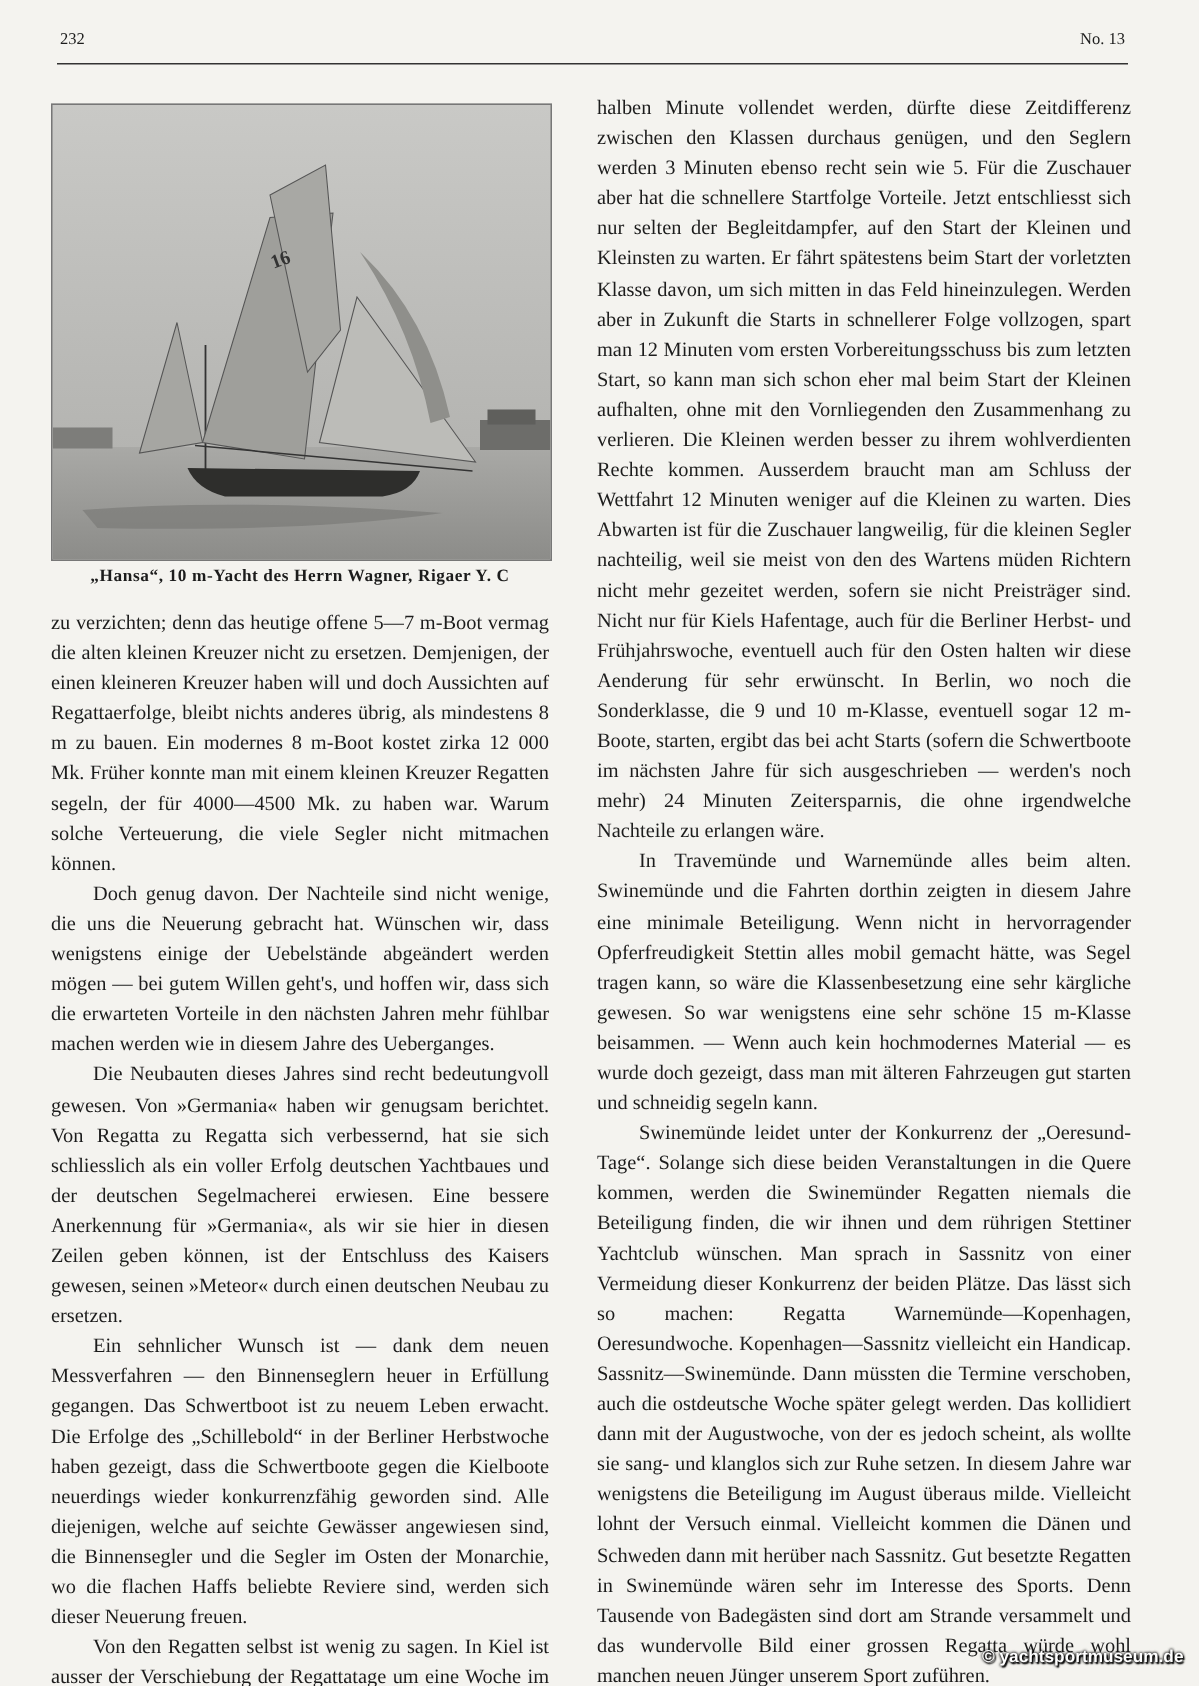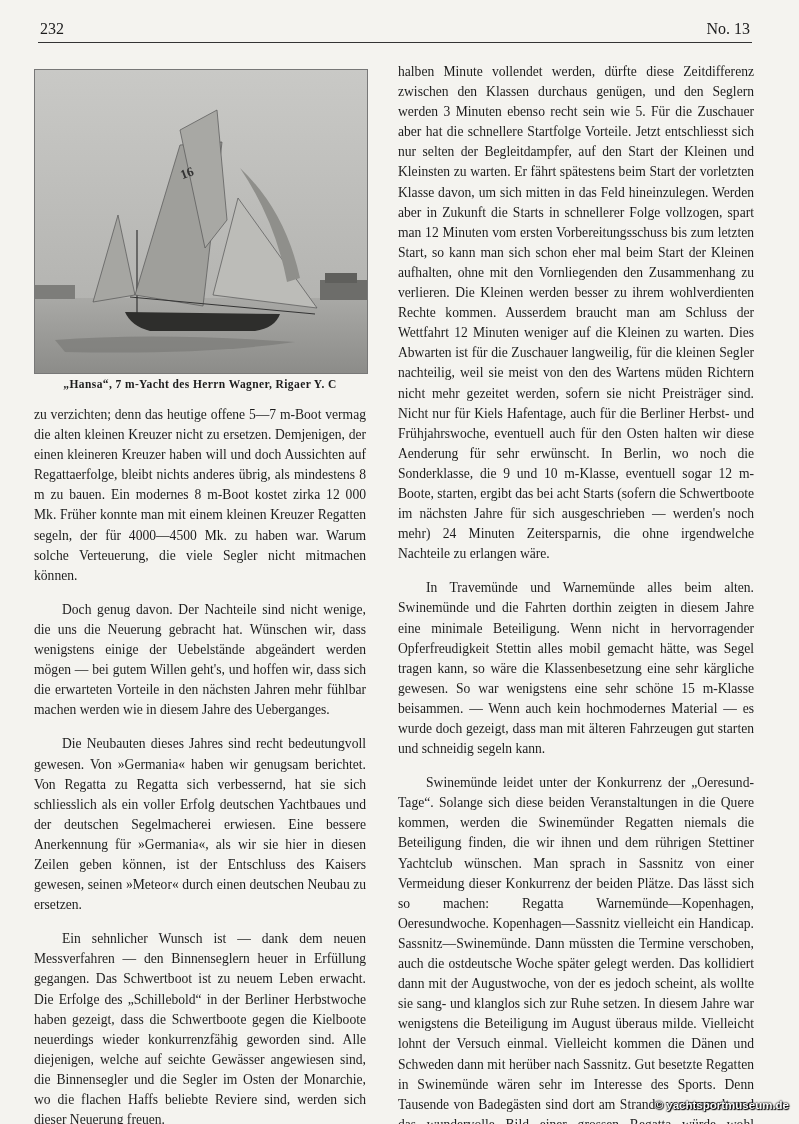--- a/index.html
+++ b/index.html
@@ -5,38 +5,38 @@
   html, body { margin:0; padding:0; }
   body {
     width:799px; height:1124px; overflow:hidden;
     background:#f4f3ef;
     font-family:"Liberation Serif", "DejaVu Serif", serif;
     color:#1c1c1c;
     position:relative;
   }
   .header {
     position:absolute; left:40px; top:18px; width:710px; height:24px;
-    font-family:"Liberation Serif", serif; font-size:16px;
+    font-family:"Liberation Serif", serif; font-size:11px;
   }
   .header .pg { position:absolute; left:0; top:2px; }
   .header .ttl { position:absolute; left:0; right:0; top:2px; text-align:center; letter-spacing:0.5px; }
   .header .no { position:absolute; right:0; top:2px; }
   .rule { position:absolute; left:38px; top:42px; width:714px; height:1px; background:#333; }
   .photo {
     position:absolute; left:34px; top:69px; width:332px; height:303px;
     background:#b9b9b6; overflow:hidden; border:1px solid #777;
   }
   .photo svg { display:block; }
   .caption {
     position:absolute; left:34px; top:378px; width:332px; text-align:center;
     font-size:11.5px; font-weight:bold; letter-spacing:0.4px;
   }
   .col { position:absolute; font-size:13.6px; line-height:20.1px; text-align:justify; }
   .col p { margin:0; }
-  .col p.ind { text-indent:28px;margin-top:14px; }
+  .col p.ind { text-indent:28px; }
   .left-col { left:34px; top:405px; width:332px; }
   .right-col { left:398px; top:62px; width:356px; }
   .watermark {
     position:absolute; right:10px; top:1099px;
     font-family:Liberation Sans, sans-serif; font-size:11.5px; font-weight:bold;
     color:#fff; text-shadow:0 0 2px #000,0 0 2px #000,1px 1px 1px #000;
   }
 </style>
 </head>
 <body>
@@ -69,21 +69,21 @@
     <polygon points="100,225 145,75 187,72 168,236" fill="#9f9f9b" stroke="#555" stroke-width="0.7"></polygon>
     <polygon points="145,60 182,40 192,150 170,178" fill="#a8a8a4" stroke="#555" stroke-width="0.7"></polygon>
     <polygon points="178,225 203,128 282,238" fill="#bcbcb8" stroke="#555" stroke-width="0.7"></polygon>
     <path d="M205,98 Q250,140 265,208 L252,212 Q240,150 205,98 Z" fill="#8f8f8b"></path>
     <text x="146" y="108" font-family="Liberation Serif, serif" font-size="13" font-weight="bold" fill="#333" transform="rotate(-20 150 105)">16</text>
     <line x1="95" y1="227" x2="280" y2="244" stroke="#333" stroke-width="1"></line>
     <path d="M90,242 L245,244 Q240,258 220,261 L115,261 Q96,256 90,242 Z" fill="#2e2e2c"></path>
     <path d="M20,270 Q120,262 260,272 Q170,285 30,282 Z" fill="#7a7a77" opacity="0.7"></path>
   </svg>
 </div>
-<div class="caption">„Hansa“, 7 m-Yacht des Herrn Wagner, Rigaer Y. C</div>
+<div class="caption">„Hansa“, 10 m-Yacht des Herrn Wagner, Rigaer Y. C</div>
 
 <div class="col left-col">
   <p>zu verzichten; denn das heutige offene 5—7 m-Boot vermag die alten kleinen Kreuzer nicht zu ersetzen. Demjenigen, der einen kleineren Kreuzer haben will und doch Aussichten auf Regattaerfolge, bleibt nichts anderes übrig, als mindestens 8 m zu bauen. Ein modernes 8 m-Boot kostet zirka 12 000 Mk. Früher konnte man mit einem kleinen Kreuzer Regatten segeln, der für 4000—4500 Mk. zu haben war. Warum solche Verteuerung, die viele Segler nicht mitmachen können.</p>
   <p class="ind">Doch genug davon. Der Nachteile sind nicht wenige, die uns die Neuerung gebracht hat. Wünschen wir, dass wenigstens einige der Uebelstände abgeändert werden mögen — bei gutem Willen geht's, und hoffen wir, dass sich die erwarteten Vorteile in den nächsten Jahren mehr fühlbar machen werden wie in diesem Jahre des Ueberganges.</p>
   <p class="ind">Die Neubauten dieses Jahres sind recht bedeutungvoll gewesen. Von »Germania« haben wir genugsam berichtet. Von Regatta zu Regatta sich verbessernd, hat sie sich schliesslich als ein voller Erfolg deutschen Yachtbaues und der deutschen Segelmacherei erwiesen. Eine bessere Anerkennung für »Germania«, als wir sie hier in diesen Zeilen geben können, ist der Entschluss des Kaisers gewesen, seinen »Meteor« durch einen deutschen Neubau zu ersetzen.</p>
   <p class="ind">Ein sehnlicher Wunsch ist — dank dem neuen Messverfahren — den Binnenseglern heuer in Erfüllung gegangen. Das Schwertboot ist zu neuem Leben erwacht. Die Erfolge des „Schillebold“ in der Berliner Herbstwoche haben gezeigt, dass die Schwertboote gegen die Kielboote neuerdings wieder konkurrenzfähig geworden sind. Alle diejenigen, welche auf seichte Gewässer angewiesen sind, die Binnensegler und die Segler im Osten der Monarchie, wo die flachen Haffs beliebte Reviere sind, werden sich dieser Neuerung freuen.</p>
   <p class="ind">Von den Regatten selbst ist wenig zu sagen. In Kiel ist ausser der Verschiebung der Regattatage um eine Woche im grossen und ganzen alles beim alten geblieben. Eine neue Regatta — von Flensburg nach Kiel — hat die Reihe vervollständigt. Fürs nächste Jahr möchten wir anregen, dass man es bei den Hafenregatten mal mit 3 Minutenstarts versuchen möge. — Wenn keine alten Klassen mehr zustande kommen (wenn doch, vergrössert sich die Ersparnis), gibt das eine Zeitersparnis von 12 Minuten. Bei den heute so überaus exakten Starts, die meist in einer</p>
 </div>
 
 <div class="col right-col">

